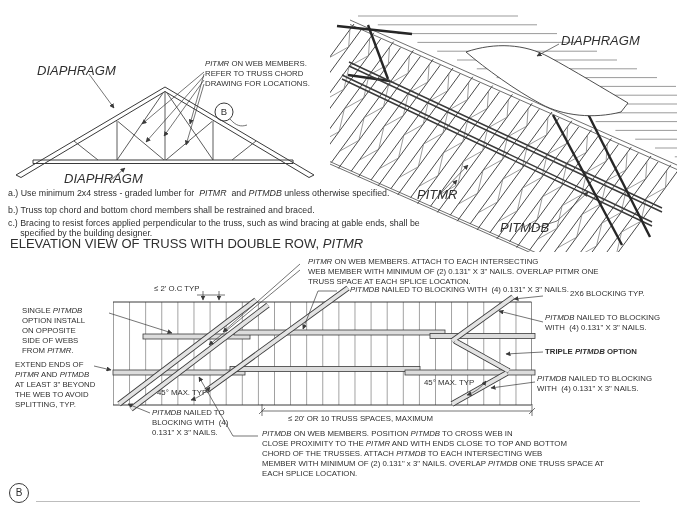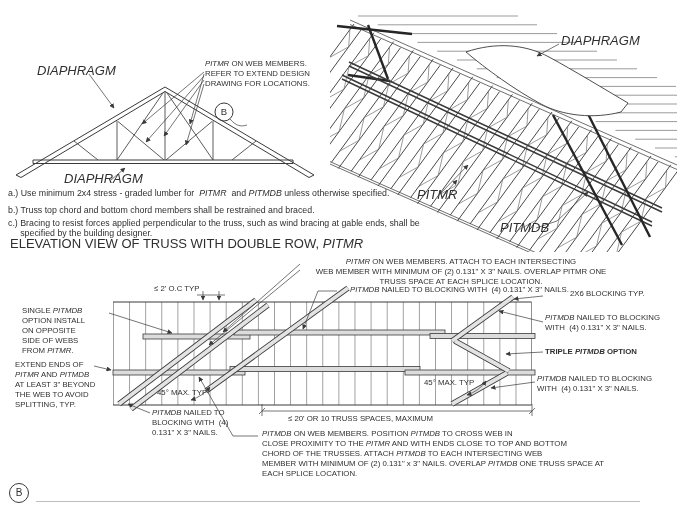--- a/index.html
+++ b/index.html
@@ -213,36 +213,36 @@
     </g>
 
     <g fill="none" stroke="#3a3a3a">
       <circle cx="19" cy="493" r="9.5" stroke-width="1"></circle>
       <path d="M36,501.5 H640" stroke="#bdbdbd" stroke-width="1"></path>
     </g>
   </svg>
 
   <div class="txt lbl" style="left:37px;top:66px;">DIAPHRAGM</div>
   <div class="txt ann" style="left:205px;top:59px;width:125px;"><span class="it">PITMR</span><span> ON WEB MEMBERS.
-REFER TO EXTEND DESIGN
+REFER TO TRUSS CHORD
 DRAWING FOR LOCATIONS.</span></div>
   <div class="txt lbl" style="left:64px;top:174px;">DIAPHRAGM</div>
   <div class="txt bub" style="left:219px;top:107px;width:10px;">B</div>
 
   <div class="txt note" style="left:8px;top:185px;width:600px;"><span>a.) Use minimum 2x4 stress - graded lumber for&nbsp; </span><span class="it">PITMR</span><span>&nbsp; and </span><span class="it">PITMDB</span><span> unless otherwise specified.</span></div>
   <div class="txt note" style="left:8px;top:202px;width:600px;"><span>b.) Truss top chord and bottom chord members shall be restrained and braced.</span></div>
   <div class="txt ttl" style="left:10px;top:237px;"><span>ELEVATION VIEW OF TRUSS WITH DOUBLE ROW, </span><span class="it">PITMR</span></div>
   <div class="txt note note2" style="left:8px;top:219px;width:600px;"><span>c.) Bracing to resist forces applied perpendicular to the truss, such as wind bracing at gable ends, shall be
 &nbsp;&nbsp;&nbsp;&nbsp;&nbsp;specified by the building designer.</span></div>
 
   <div class="txt lbl" style="left:561px;top:36px;">DIAPHRAGM</div>
   <div class="txt lbl" style="left:417px;top:190px;">PITMR</div>
   <div class="txt lbl" style="left:500px;top:223px;">PITMDB</div>
 
-  <div class="txt ann" style="left:296px;top:257px;width:330px;text-align:center;"><span class="it">PITMR</span><span> ON WEB MEMBERS. ATTACH TO EACH INTERSECTING
+  <div class="txt ann" style="left:308px;top:257px;width:330px;"><span class="it">PITMR</span><span> ON WEB MEMBERS. ATTACH TO EACH INTERSECTING
 WEB MEMBER WITH MINIMUM OF (2) 0.131" X 3" NAILS. OVERLAP PITMR ONE
 TRUSS SPACE AT EACH SPLICE LOCATION.</span></div>
   <div class="txt ann" style="left:350px;top:285px;width:260px;"><span class="it">PITMDB</span><span> NAILED TO BLOCKING WITH&nbsp; (4) 0.131" X 3" NAILS.</span></div>
   <div class="txt ann" style="left:154px;top:284px;">≤  2' O.C TYP</div>
   <div class="txt ann" style="left:570px;top:289px;">2X6 BLOCKING TYP.</div>
   <div class="txt ann" style="left:545px;top:313px;width:120px;"><span class="it">PITMDB</span><span> NAILED TO BLOCKING
 WITH&nbsp; (4) 0.131" X 3" NAILS.</span></div>
   <div class="txt ann" style="left:545px;top:347px;font-weight:bold;"><span>TRIPLE </span><span class="it">PITMDB</span><span> OPTION</span></div>
   <div class="txt ann" style="left:537px;top:374px;width:125px;"><span class="it">PITMDB</span><span> NAILED TO BLOCKING
 WITH&nbsp; (4) 0.131" X 3" NAILS.</span></div>

